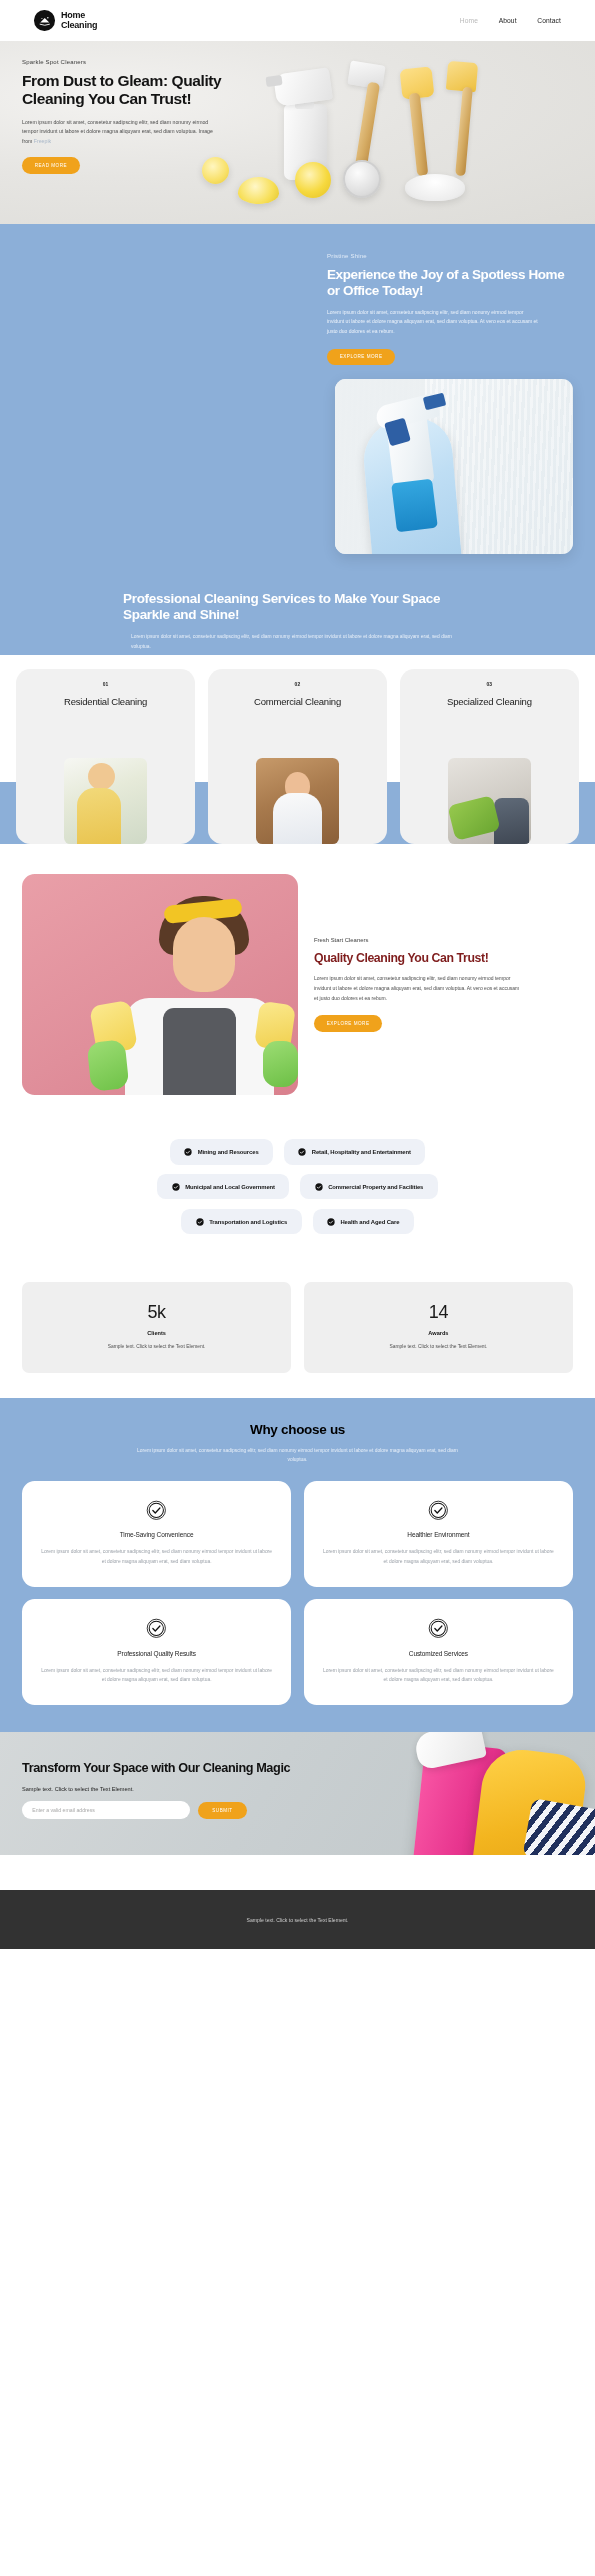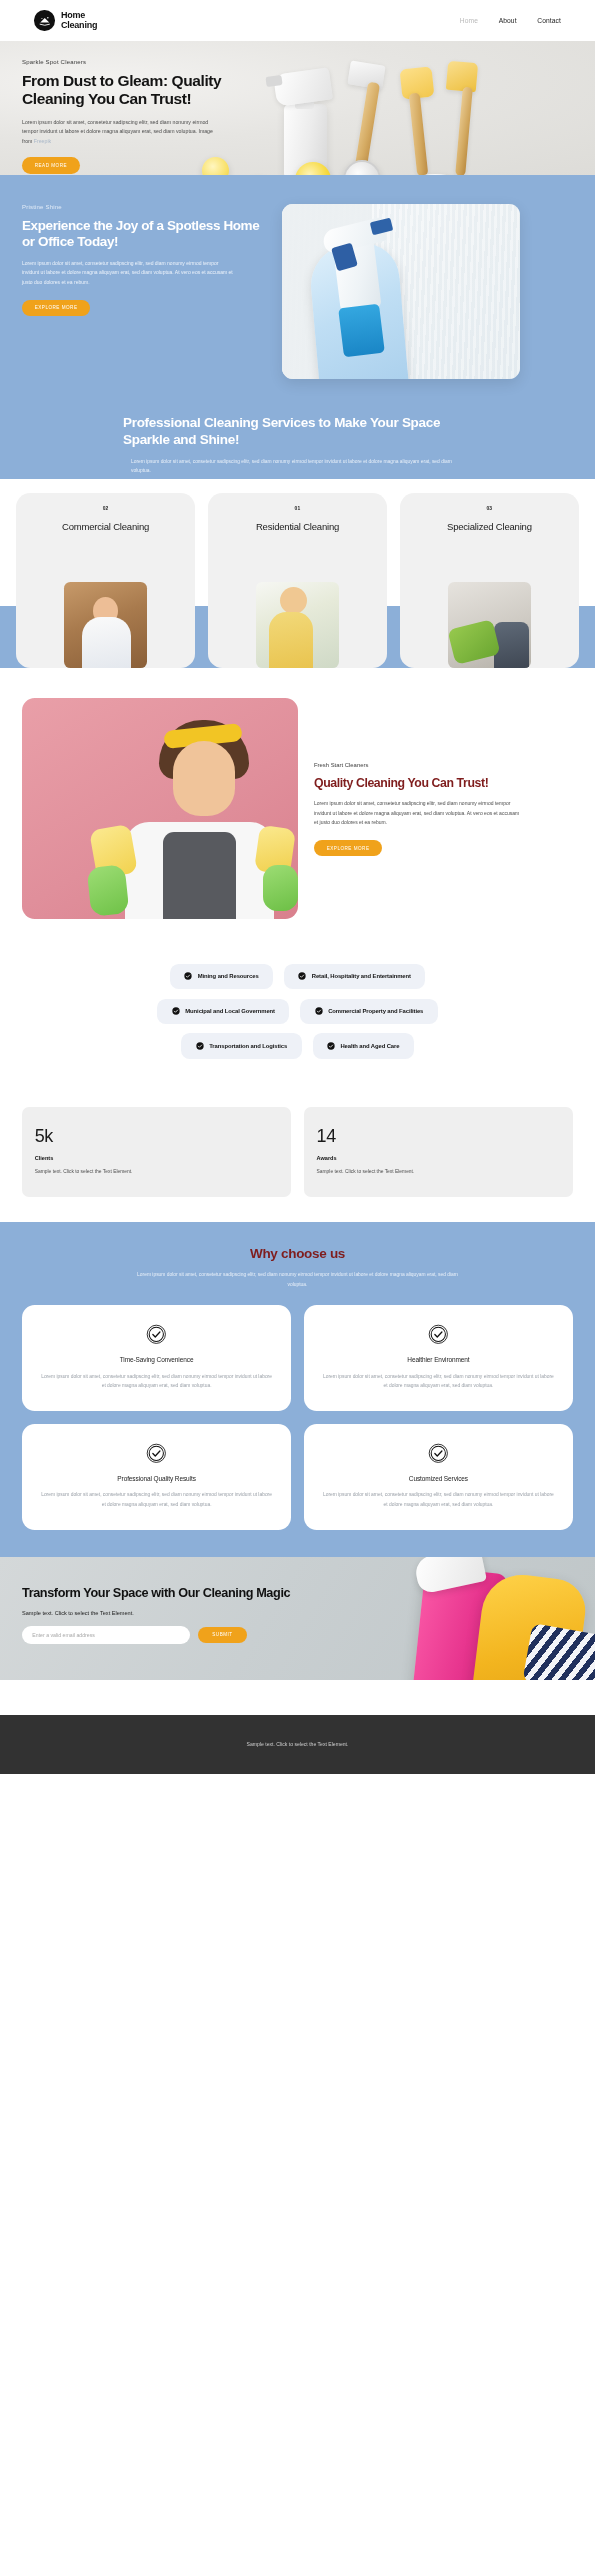--- a/index.html
+++ b/index.html
@@ -33,21 +33,21 @@
   .brand-text span { display:block; }
   .nav { display:flex; align-items:center; gap:20.6px; }
   .nav a {
     font-size:6.7px; color:#1c1c1c; text-decoration:none;
     letter-spacing:0.1px;
   }
   .nav a.active { color:#b9b9b9; }
 
   
   .hero {
-    position:relative; height:134px; overflow:hidden;
+    position:relative; height:183px; overflow:hidden;
     background:#e2e1df;
   }
   .hero-bg { position:absolute; inset:0; }
   .hero-bg .marble {
     position:absolute; inset:0;
     background:
       radial-gradient(ellipse at 18% 30%, #f3f2f0 0%, #e6e5e2 45%, #dddcd8 100%);
   }
   
   .spray {
@@ -157,22 +157,23 @@
   .btn {
     display:inline-block; background:#f0a21b; color:#ffffff;
     font-size:4.6px; letter-spacing:0.5px; border:none;
     padding:5.6px 12.7px; border-radius:16px; cursor:pointer;
     font-family:inherit;
   }
 
   
   .blue { background:#8cafd8; position:relative; }
   .blue-hero {
-    display:flex; align-items:flex-start; gap:14.3px;
+    display:flex; align-items:flex-end; gap:14.3px;
     padding:28.6px 22px 27px 22px;
+    flex-direction:column;
   }
   .blue-hero-text { flex:1 1 auto; max-width:246px; }
   .blue-eyebrow {
     font-size:6px; color:#e2ecf8; margin-bottom:8px; letter-spacing:0.2px;
   }
   .blue-title {
     font-size:13.5px; font-weight:bold; color:#ffffff;
     line-height:1.2; letter-spacing:-0.4px; margin-bottom:8.7px;
   }
   .blue-body {
@@ -347,35 +348,35 @@
   .pill-check { flex:none; width:8px; height:8px; display:block; }
   .pill-label {
     font-size:5.9px; font-weight:bold; color:#131313; letter-spacing:-0.1px;
     white-space:nowrap;
   }
 
   
   .stats { display:flex; gap:12.7px; padding:14.3px 22px 25.4px 22px; background:#fff; }
   .stat {
     flex:1 1 0; background:#efefef; border-radius:7px;
-    padding:20.6px 12.7px 20.6px 12.7px; 
+    padding:20.6px 12.7px 20.6px 12.7px; text-align:center;
   }
   .stat-num {
     font-size:18px; color:#1a1a1a; font-weight:normal;
     line-height:1; margin-bottom:9.5px; letter-spacing:-0.4px;
   }
   .stat-label {
     font-size:5.6px; font-weight:bold; color:#121212; margin-bottom:7.1px;
   }
   .stat-sub { font-size:4.9px; line-height:1.75; color:#4f4f4f; }
 
   
   .why { background:#8cafd8; padding:24px 22px 27px 22px; }
   .why-title {
-    font-size:13.5px; font-weight:bold; color:#7f1d1d;
+    font-size:13.5px; font-weight:bold; color:#000000;
     text-align:center; letter-spacing:-0.3px; margin-bottom:8.7px;
   }
   .why-sub {
     font-size:4.9px; line-height:1.95; color:#e9f0f9;
     text-align:center; max-width:341px; margin:0 auto 16px auto;
   }
   .why-grid {
     display:grid; grid-template-columns:1fr 1fr; gap:12.7px;
   }
   .why-card {
@@ -521,28 +522,28 @@
 
     <div class="services-head">
       <div class="services-title">Professional Cleaning Services to Make Your Space Sparkle and Shine!</div>
       <div class="services-body">Lorem ipsum dolor sit amet, consetetur sadipscing elitr, sed diam nonumy eirmod tempor invidunt ut labore et dolore magna aliquyam erat, sed diam voluptua.</div>
     </div>
 
     <div class="svc-wrap">
       <div class="blue-cut"></div>
       <div class="svc-row">
         <div class="svc-card">
+          <div class="svc-num">01</div>
+          <div class="svc-name">Residential Cleaning</div>
+          <div class="svc-photo ph1"></div>
+        </div>
+        <div class="svc-card">
           <div class="svc-num">02</div>
           <div class="svc-name">Commercial Cleaning</div>
           <div class="svc-photo ph2"></div>
-        </div>
-        <div class="svc-card">
-          <div class="svc-num">01</div>
-          <div class="svc-name">Residential Cleaning</div>
-          <div class="svc-photo ph1"></div>
         </div>
         <div class="svc-card">
           <div class="svc-num">03</div>
           <div class="svc-name">Specialized Cleaning</div>
           <div class="svc-photo ph3"></div>
         </div>
       </div>
     </div>
   </div>
 

